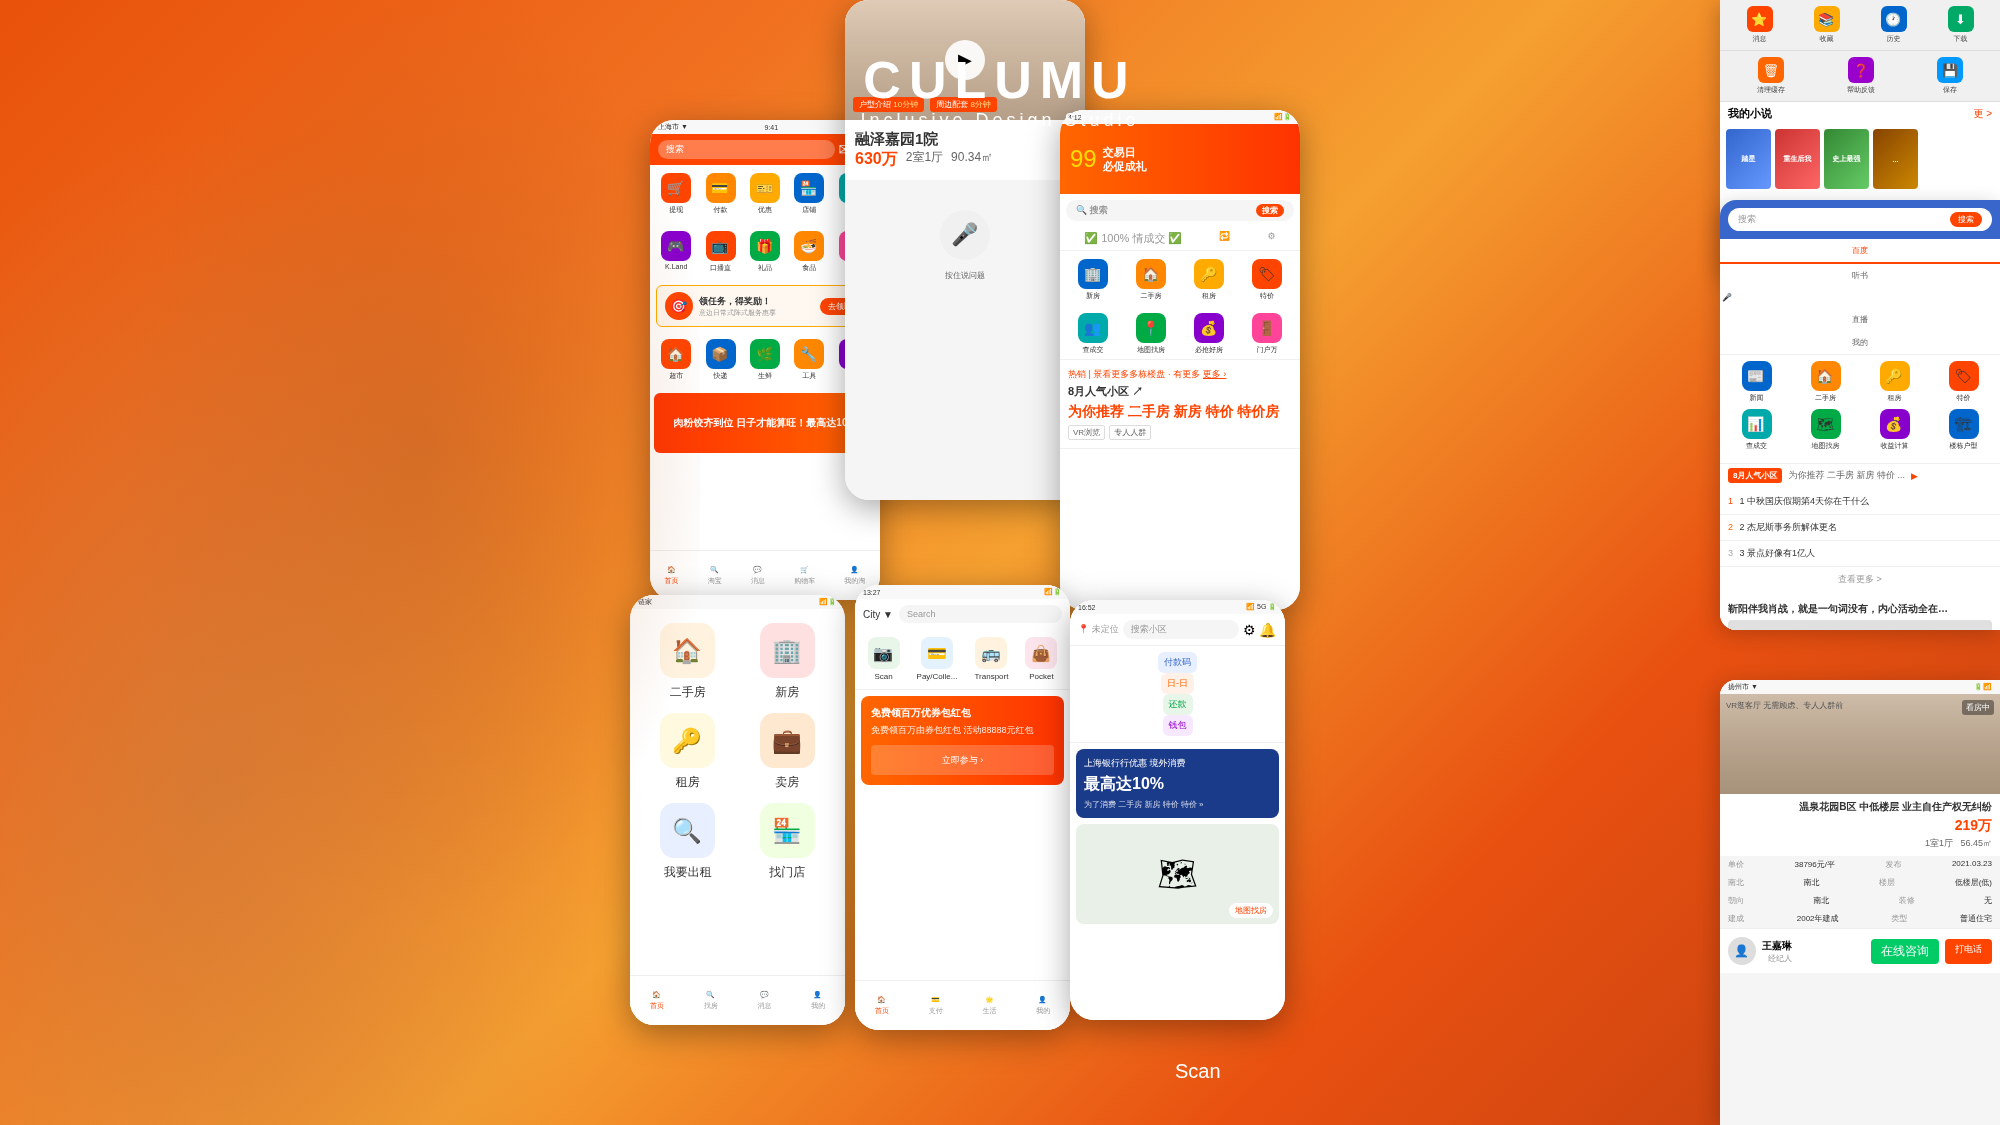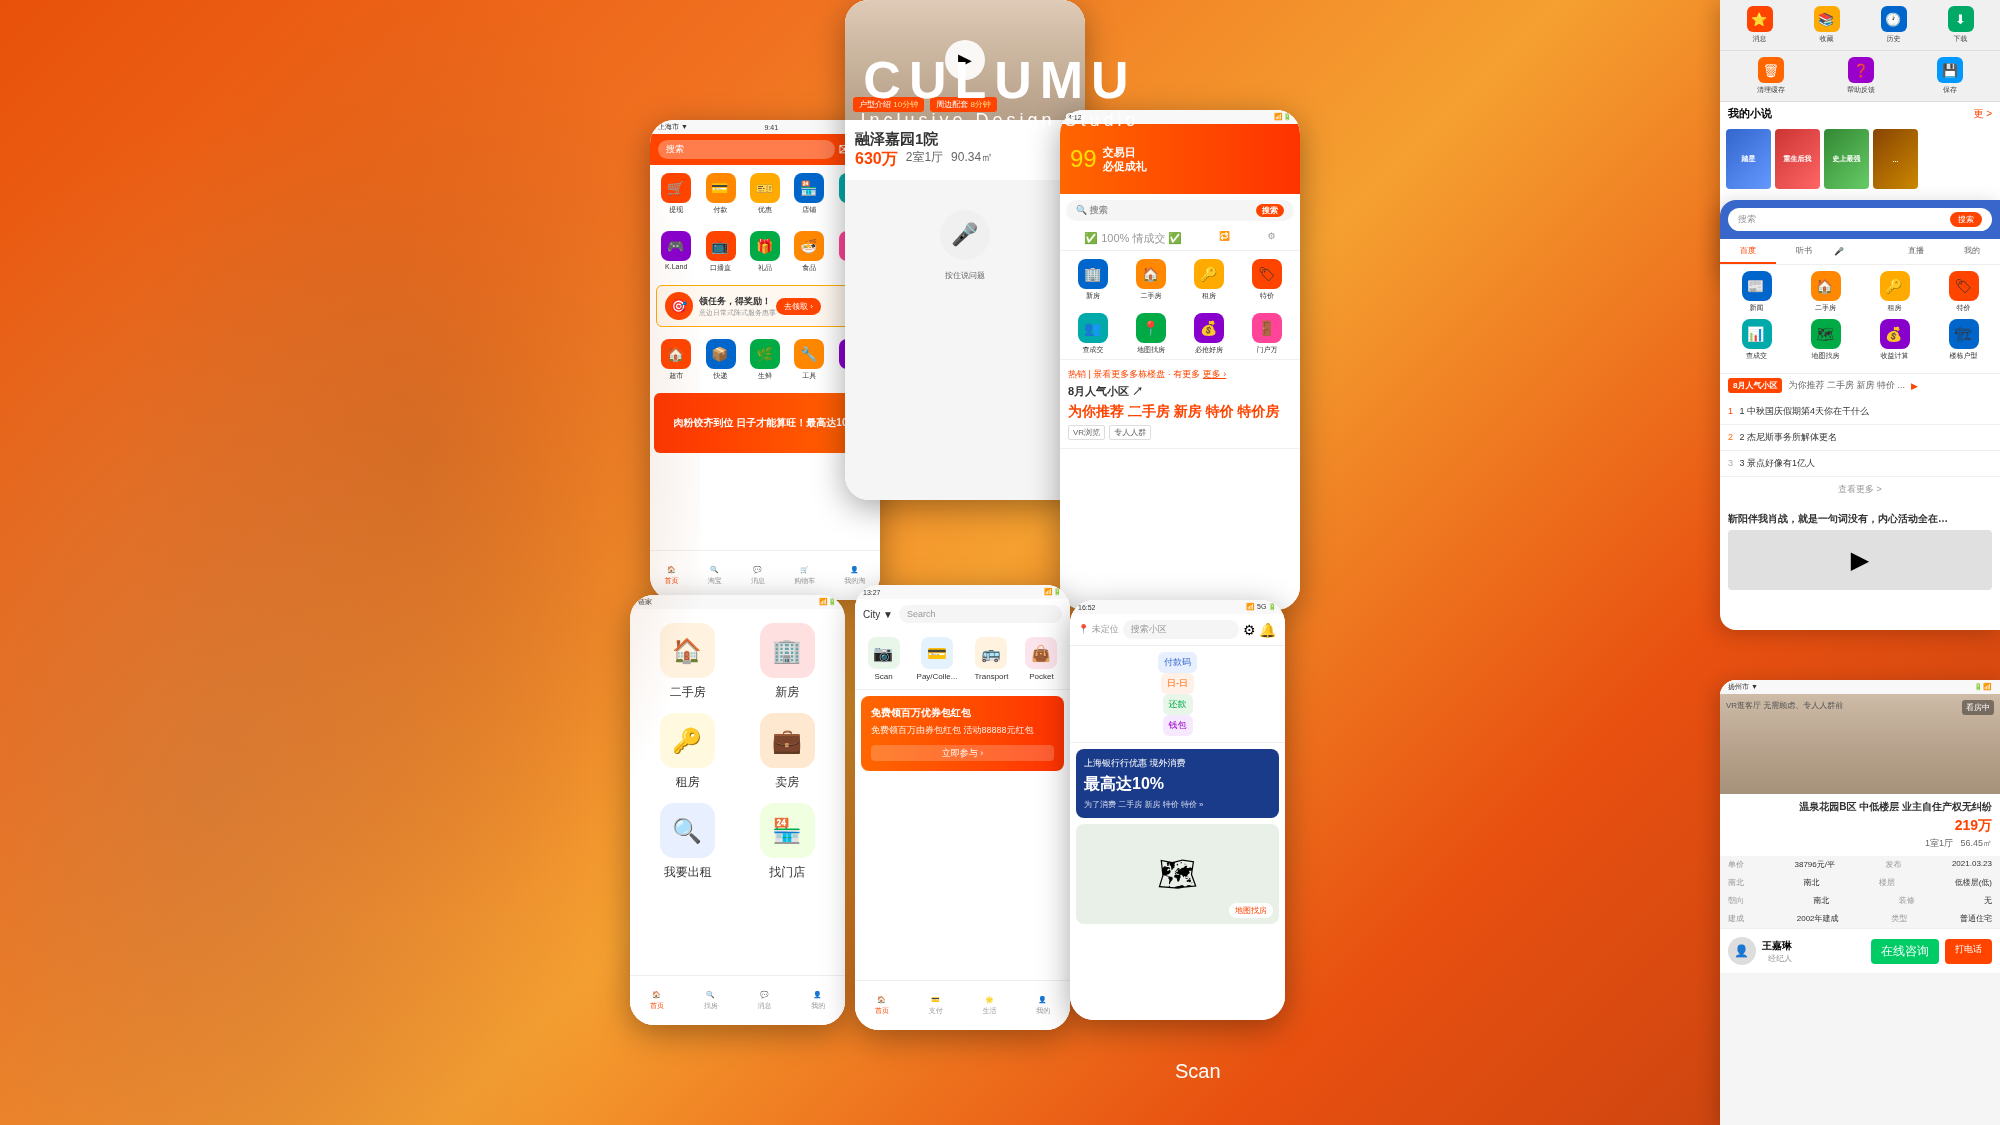--- a/index.html
+++ b/index.html
@@ -261,20 +261,21 @@
       gap: 2px;
     }
 
     .nav-active { color: #ff4400; }
 
     .tab-bar {
       display: flex;
       background: white;
       border-bottom: 1px solid #eee;
       overflow: hidden;
+      flex-direction: column;
     }
 
     .tab-item {
       flex: 1;
       padding: 6px 2px;
       font-size: 8px;
       text-align: center;
       color: #666;
     }
 
@@ -583,21 +584,21 @@
       <div class="app-icon-item">
         <div class="app-icon-circle icon-orange">🍜</div>
         <span>食品</span>
       </div>
       <div class="app-icon-item">
         <div class="app-icon-circle icon-pink">✨</div>
         <span>特价</span>
       </div>
     </div>
 
-    <div style="background:#fff8f0; border:1px solid #ffaa00; margin:4px 6px; padding:6px 8px; border-radius:6px; display:flex; align-items:center; ">
+    <div style="background:#fff8f0; border:1px solid #ffaa00; margin:4px 6px; padding:6px 8px; border-radius:6px; display:flex; align-items:center; justify-content:space-between;">
       <div style="display:flex; align-items:center; gap:6px;">
         <div style="width:28px; height:28px; background:#ff4400; border-radius:50%; display:flex; align-items:center; justify-content:center; color:white; font-size:14px;">🎯</div>
         <div>
           <div style="font-size:9px; font-weight:bold; color:#333;">领任务，得奖励！</div>
           <div style="font-size:7px; color:#999;">意边日常式阵式服务惠享</div>
         </div>
       </div>
       <div style="background:#ff4400; color:white; font-size:8px; padding:3px 8px; border-radius:10px;">去领取 ›</div>
     </div>
 
@@ -1029,21 +1030,21 @@
         </div>
         <div class="wechat-pay-item">
           <div class="wechat-pay-icon" style="background:#fce4ec;">👜</div>
           <span>Pocket</span>
         </div>
       </div>
 
       <div style="background:linear-gradient(90deg, #ff6600, #ff3300); margin:6px; border-radius:8px; padding:10px; color:white;">
         <div style="font-size:10px; font-weight:bold; margin-bottom:4px;">免费领百万优券包红包</div>
         <div style="font-size:9px; opacity:0.9;">免费领百万由券包红包 活动88888元红包</div>
-        <div style="background:rgba(255,255,255,0.2); border-radius:4px; height:16px; margin-top:8px; display:flex; align-items:center; justify-content:center;">
+        <div style="background:rgba(255,255,255,0.2); border-radius:4px; height:30px; margin-top:8px; display:flex; align-items:center; justify-content:center;">
           <span style="font-size:9px;">立即参与 ›</span>
         </div>
       </div>
 
       <div class="bottom-nav">
         <div class="nav-item nav-active">
             <span>🏠</span>
             <span>首页</span>
           </div>
         <div class="nav-item">

